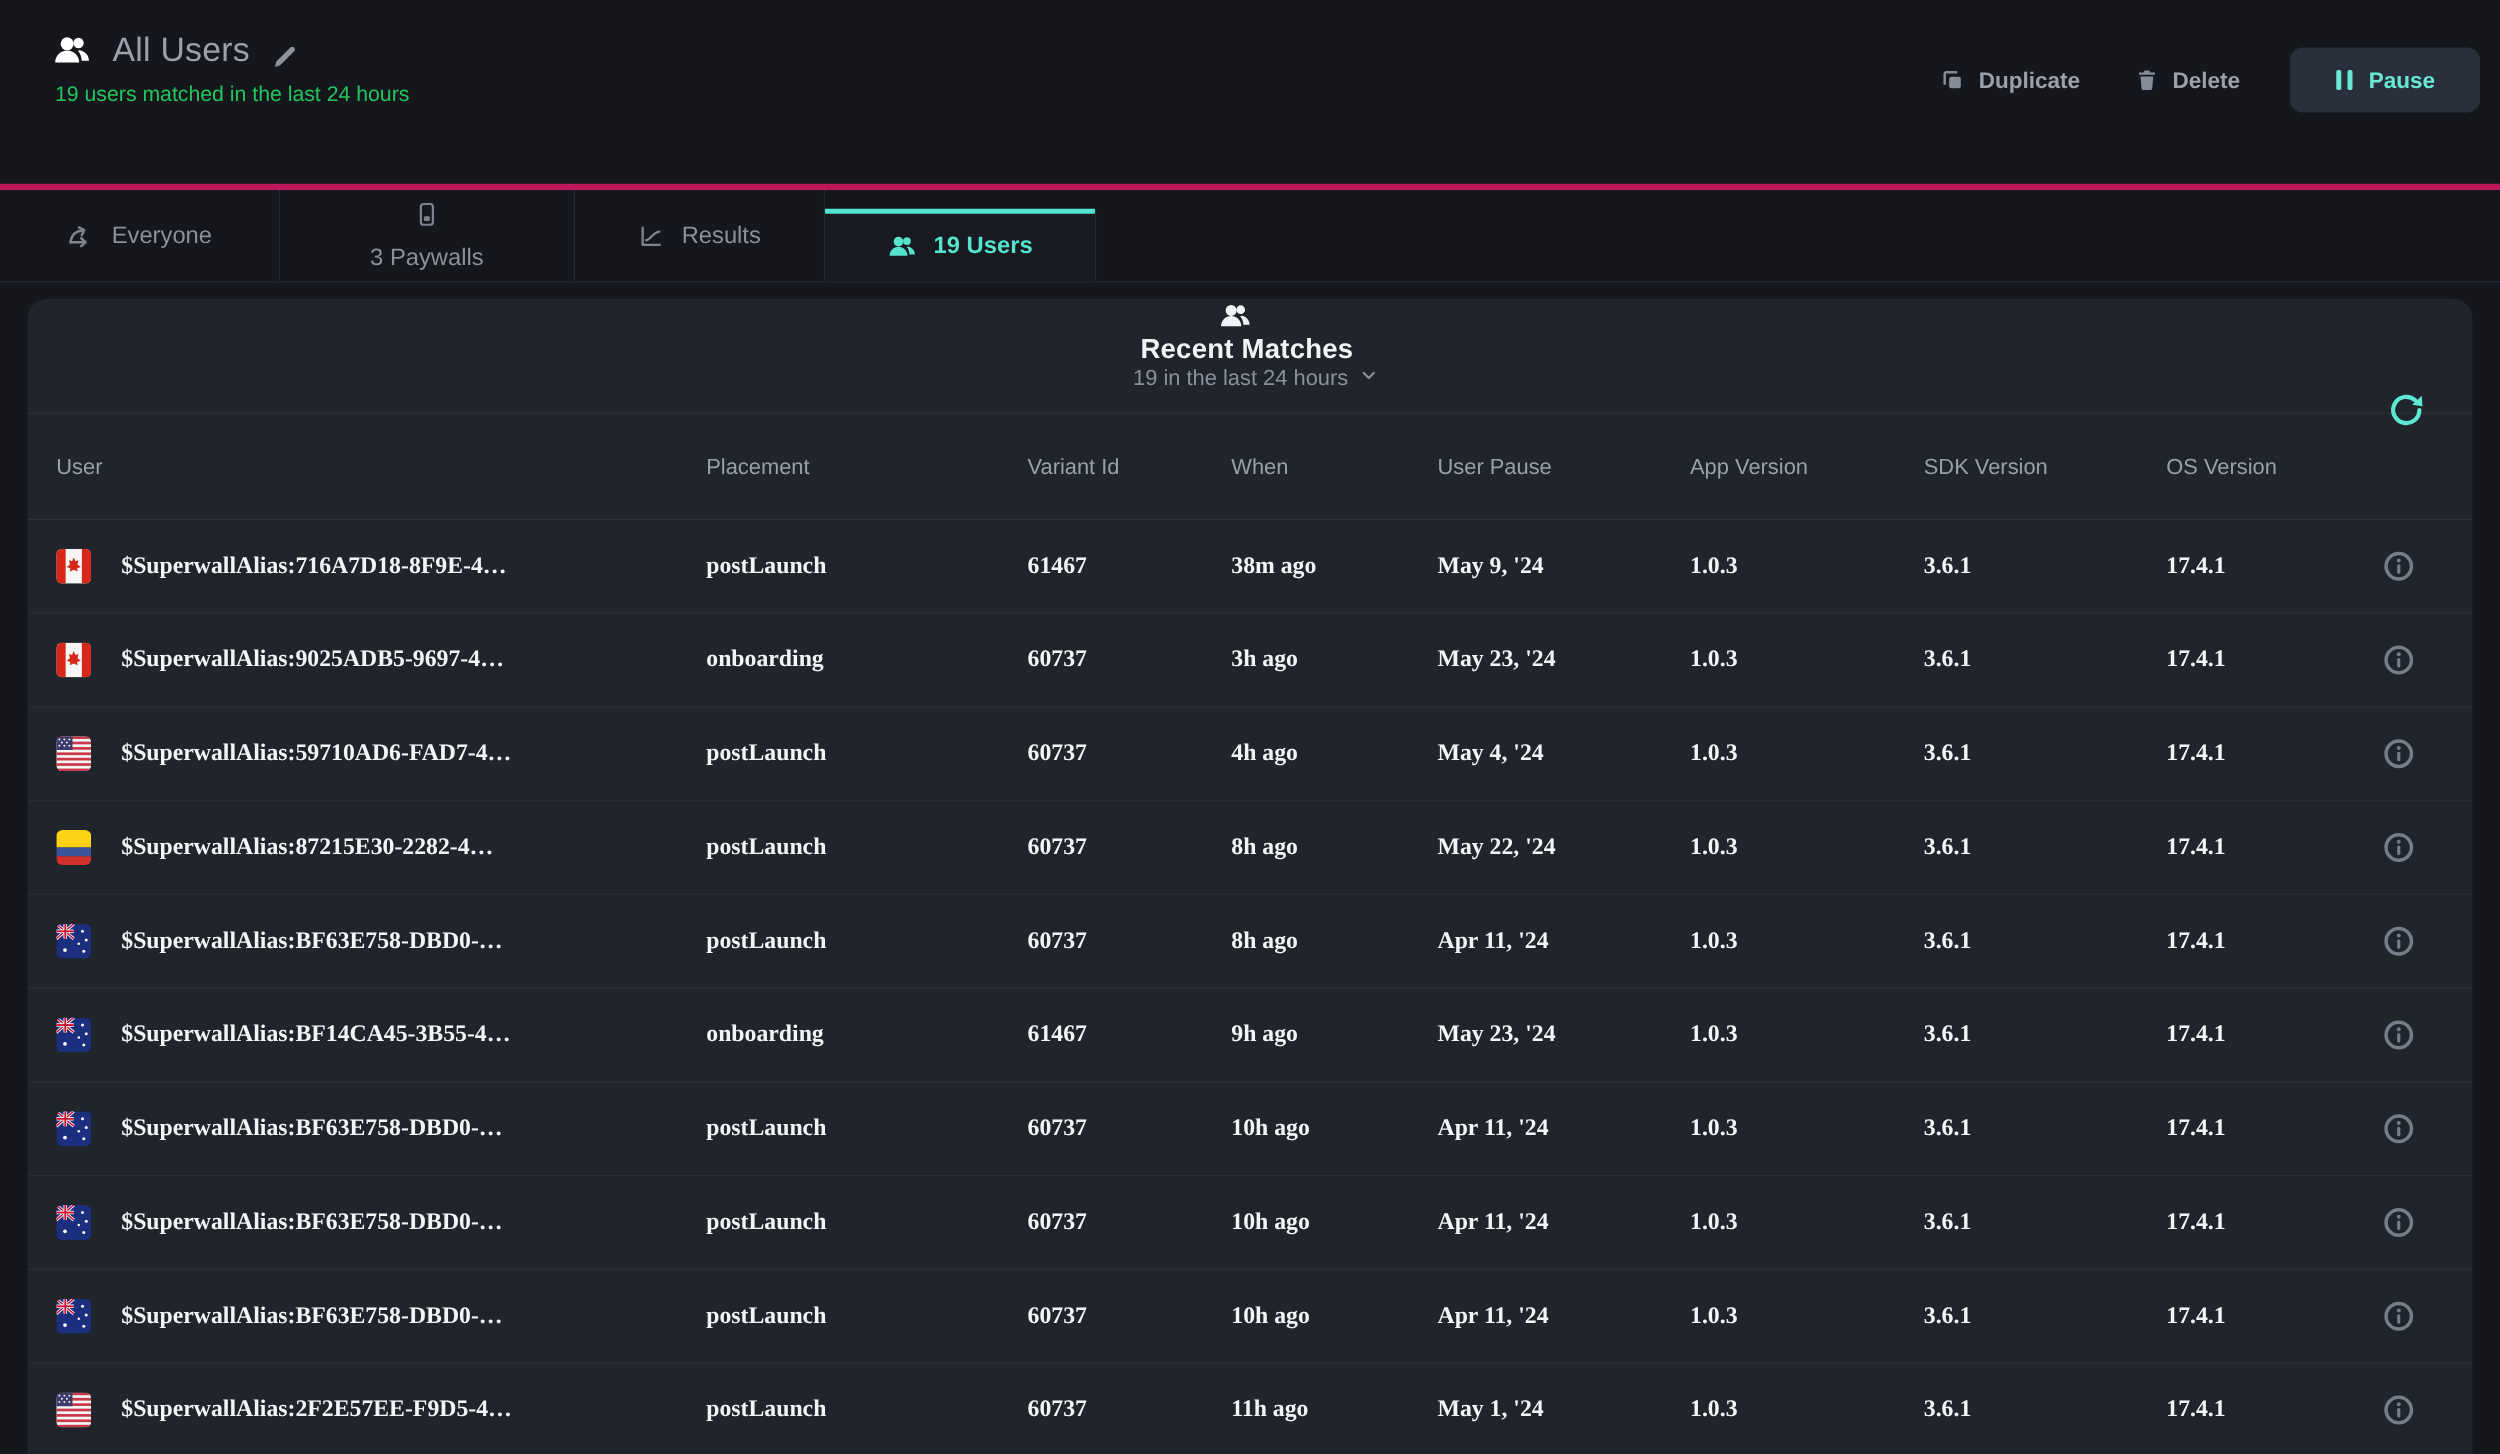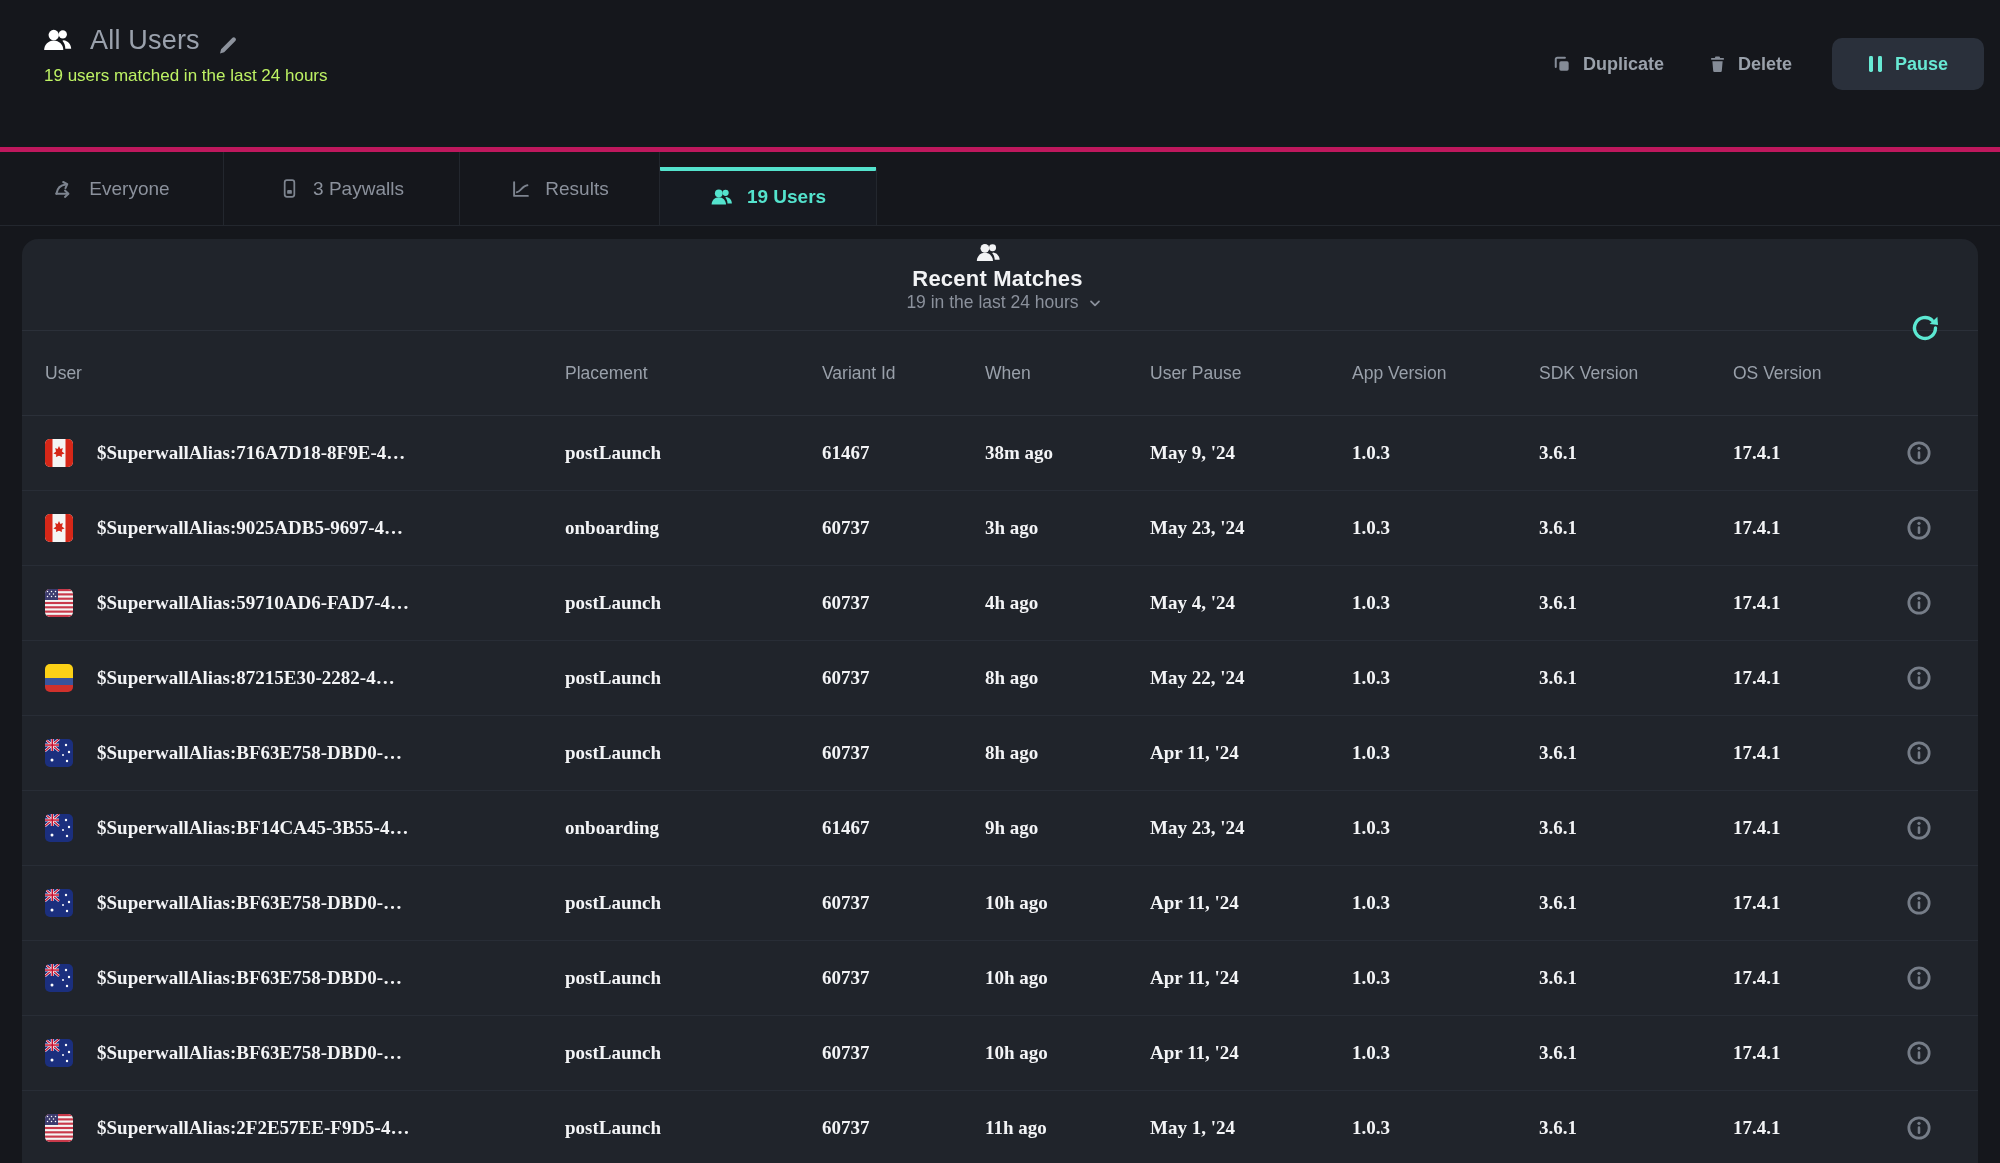--- a/index.html
+++ b/index.html
@@ -18,21 +18,21 @@
     display: flex;
     justify-content: space-between;
     align-items: flex-start;
     padding: 24px 16px 0 42px;
   }
   .ph-left { display: flex; flex-direction: column; gap: 10px; }
   .title-row { display: flex; align-items: flex-end; gap: 16px; }
   .title-row .users-glyph { color: #ffffff; }
   .page-title { font-size: 27px; font-weight: 500; color: #9aa1ac; letter-spacing: .2px; }
   .pencil { color: #8d939d; cursor: pointer; }
-  .page-subtitle { font-size: 17px; color: #bef264; padding-left: 2px; }
+  .page-subtitle { font-size: 17px; color: #22c55e; padding-left: 2px; }
 
   .ph-right { display: flex; align-items: center; gap: 44px; padding-top: 14px; }
   .ghost-btn {
     display: flex; align-items: center; gap: 11px;
     background: none; border: none; cursor: pointer;
     color: #9aa1ab; font-size: 18px; font-weight: 700;
     font-family: inherit;
   }
   .ghost-btn .ico { color: #858c97; }
   .pause-btn {
@@ -53,21 +53,21 @@
   }
   .tab {
     display: flex; align-items: center; justify-content: center; gap: 13px;
     font-size: 19px; font-weight: 500; color: #8b919c;
     border-right: 1px solid #23272e;
     cursor: pointer; position: relative;
     background: transparent;
   }
   .tab .t-ico { color: #7d848f; }
   .tab-0 { width: 224px; }
-  .tab-1 { width: 236px; }
+  .tab-1 { width: 236px; flex-direction: column; }
   .tab-2 { width: 200px; }
   .tab-3 { width: 217px; margin-top: 16px; }
   .tab.active {
     color: #54e3cd;
     background: #171a21;
     font-weight: 700;
   }
   .tab.active .t-ico { color: #54e3cd; }
   .tab.active::before {
     content: ""; position: absolute; top: -1px; left: 0; right: 0;
@@ -85,21 +85,21 @@
   .card-header {
     height: 92px;
     display: flex; align-items: center;
     padding: 0 38px 0 33px;
     border-bottom: 1px solid #2b3039;
     flex-direction: column;
   }
   .card-header .users-glyph { color: #f2f3f5; margin-right: 18px; }
   .card-title { font-size: 22px; font-weight: 700; color: #f2f3f5; letter-spacing: .2px; }
   .card-subtitle {
-    margin-left: 14px; display: flex; align-items: center; gap: 8px;
+    margin-left: 14px; display: flex; gap: 8px;
     font-size: 17.5px; color: #8b919c; cursor: pointer;
   }
   .refresh { margin-left: auto; color: #5ce8d2; cursor: pointer; }
 
   
   .grid-row {
     display: grid;
     grid-template-columns: 520px 257px 163px 165px 202px 187px 194px 150px 1fr;
     padding: 0 23px;
     align-items: center;

